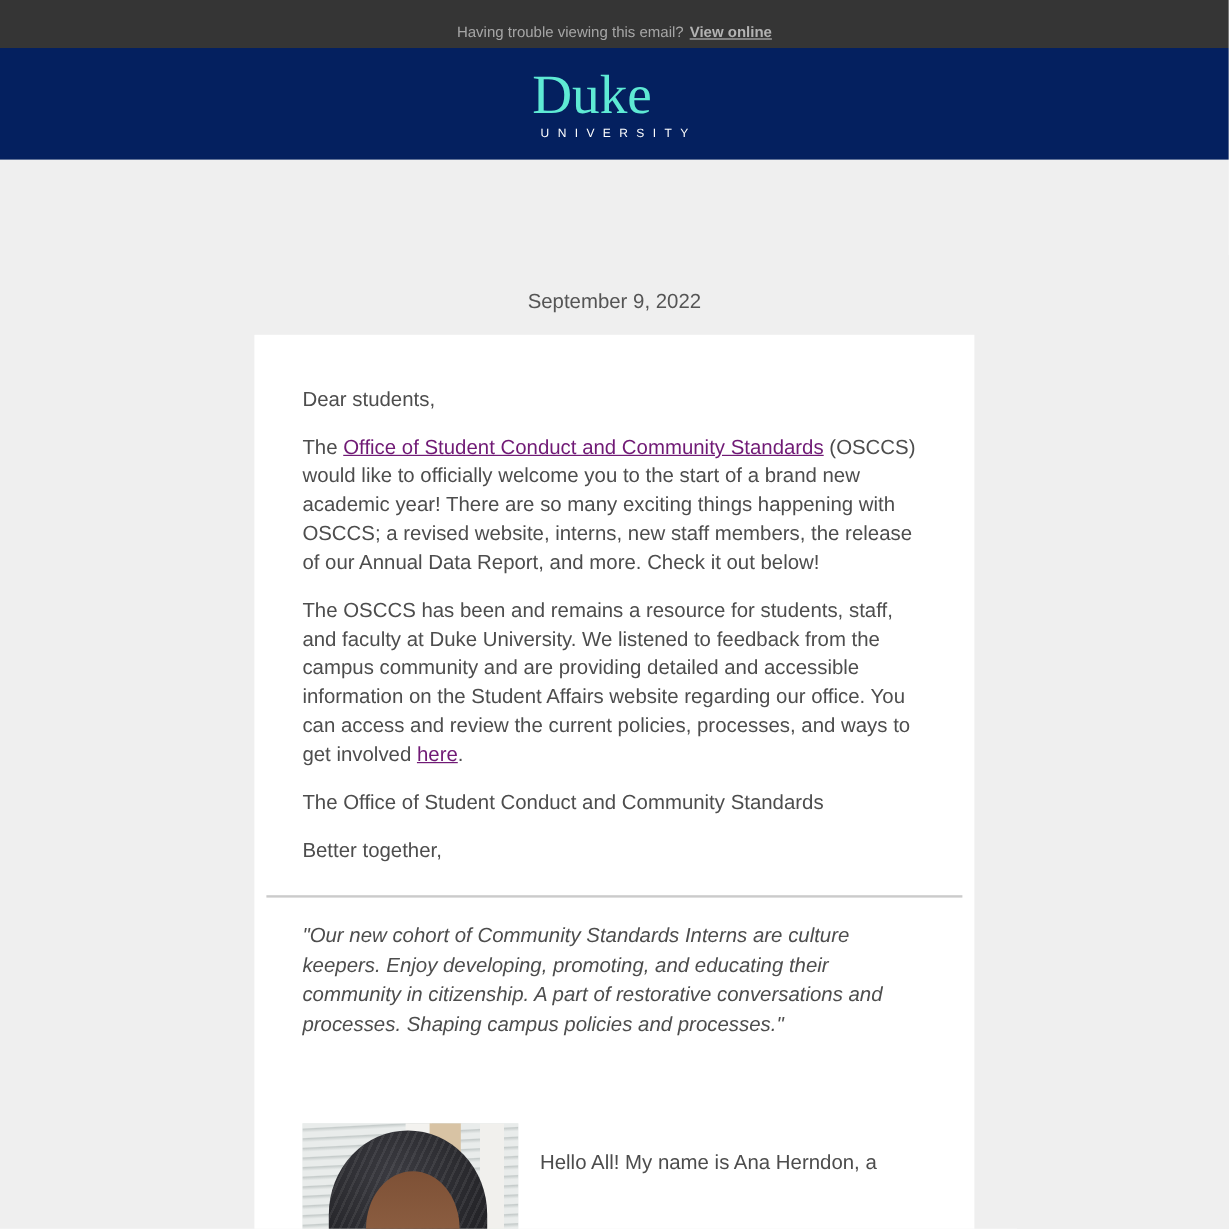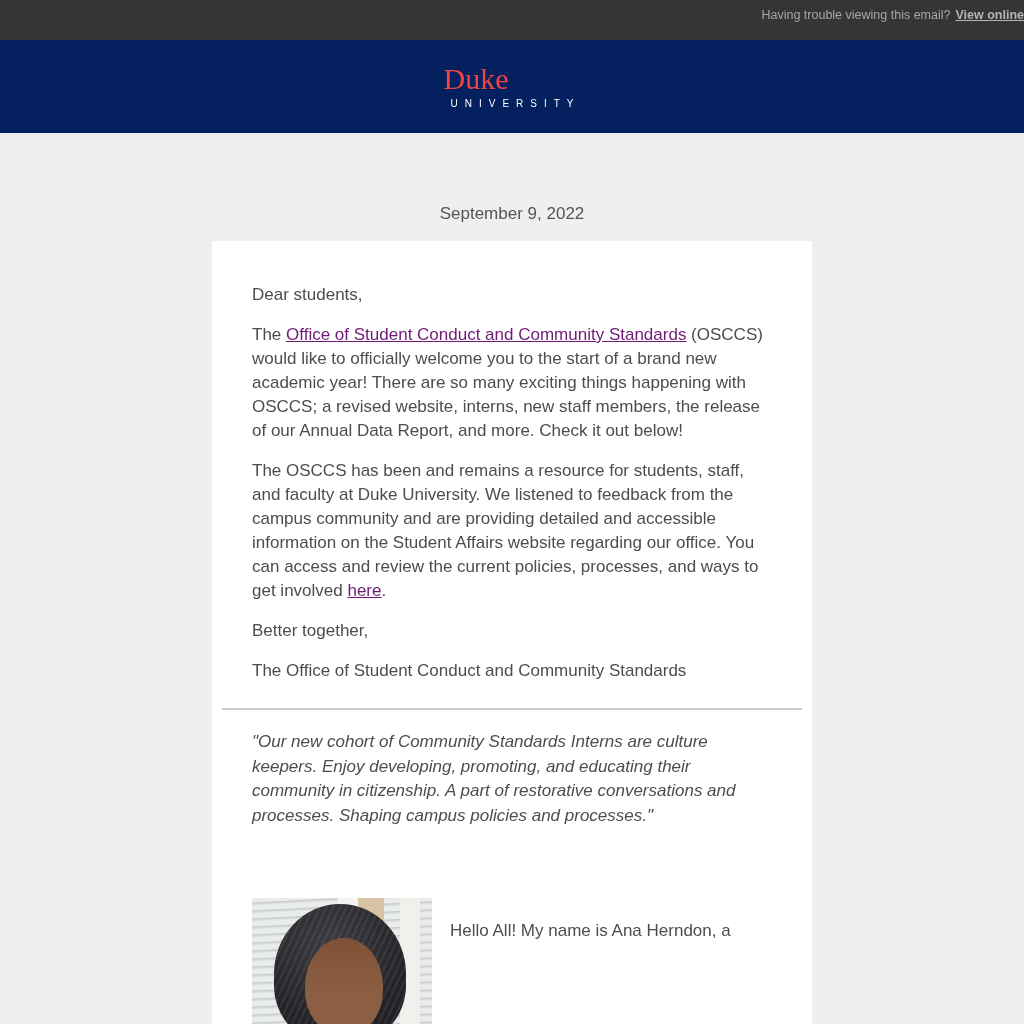--- a/index.html
+++ b/index.html
@@ -7,43 +7,43 @@
   body {
     width: 1024px; height: 1024px; overflow: hidden;
     background: #efefef;
     font-family: "Liberation Sans", sans-serif;
     color: #4d4d4d;
   }
 
   
   .topbar {
     height: 40px; background: #353535;
-    display: flex; justify-content: flex-end; align-items: flex-end;
-    padding-bottom: 18px;
+    display: flex; justify-content: center; align-items: flex-end;
+    padding-bottom: 6px;
     font-size: 12.5px; color: #a6a6a6;
   }
   .topbar a { color: #b3b3b3; text-decoration: underline; margin-left: 5px; font-weight: bold; }
 
   
   .duke-header {
     height: 93px; background: #04205f;
     display: flex; flex-direction: column; justify-content: center; align-items: center;
   }
   .logo-word {
     font-family: "Liberation Serif", serif;
-    color: #ef4444; font-size: 30px; line-height: 1; font-weight: 400;
+    color: #5eead4; font-size: 46px; line-height: 1; font-weight: 400;
   }
   .logo-sub {
     color: #ffffff; font-size: 10px; letter-spacing: 7px;
     margin-top: 4px; padding-left: 7px; font-weight: 400;
   }
 
   
   .date-line {
-    margin-top: 71px; text-align: center;
+    margin-top: 109px; text-align: center;
     font-size: 17px; color: #555555;
   }
 
   
   .card {
     width: 600px; margin: 17px auto 0;
     background: #ffffff;
     padding: 42px 0 60px;
   }
   .content { padding: 0 40px; }
@@ -126,22 +126,22 @@
   </div>
 </header>
 
 <div class="date-line">September 9, 2022</div>
 
 <main class="card">
   <div class="content">
     <p>Dear students,</p>
     <p><span>The </span><a href="#" class="link">Office of Student Conduct and Community Standards</a><span> (OSCCS) would like to officially welcome you to the start of a brand new academic year! There are so many exciting things happening with OSCCS; a revised website, interns, new staff members, the release of our Annual Data Report, and more. Check it out below!</span></p>
     <p><span>The OSCCS has been and remains a resource for students, staff, and faculty at Duke University. We listened to feedback from the campus community and are providing detailed and accessible information on the Student Affairs website regarding our office. You can access and review the current policies, processes, and ways to get involved </span><a href="#" class="link">here</a><span>.</span></p>
+    <p>The Office of Student Conduct and Community Standards</p>
     <p>Better together,</p>
-    <p>The Office of Student Conduct and Community Standards</p>
   </div>
 
   <hr class="divider">
 
   <div class="content">
     <p class="quote">"Our new cohort of Community Standards Interns are culture keepers. Enjoy developing, promoting, and educating their community in citizenship. A part of restorative conversations and processes. Shaping campus policies and processes."</p>
 
     <div class="intern-row">
       <div class="intern-photo">
         <div class="louvers"></div>

